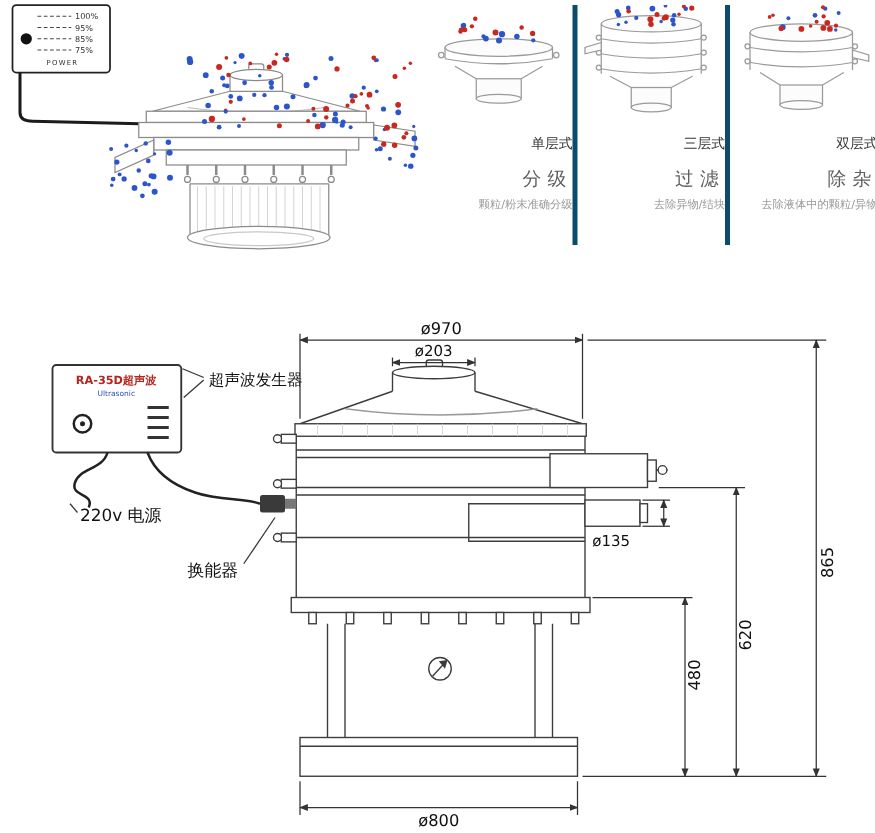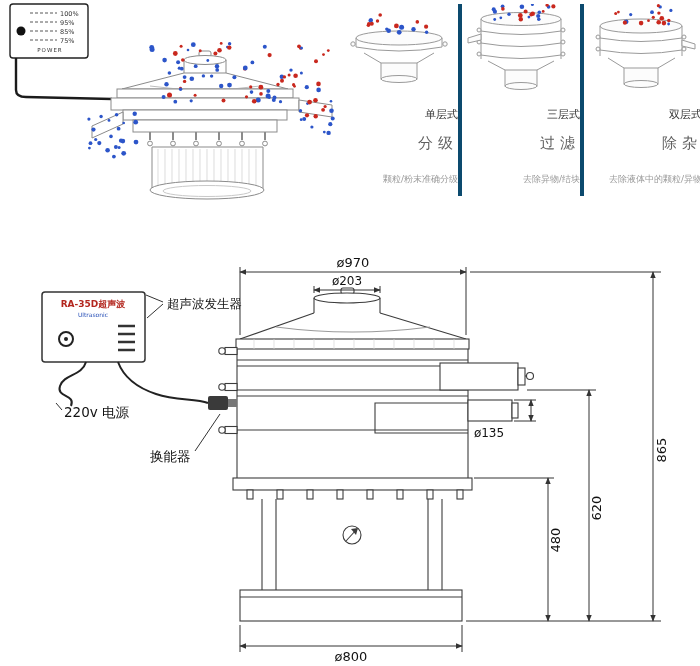--- a/index.html
+++ b/index.html
@@ -5,21 +5,21 @@
   html,body{margin:0;padding:0;}
   body{width:700px;height:666px;position:relative;background:#fff;
        font-family:"DejaVu Sans","Liberation Sans",sans-serif;overflow:hidden;}
   .canvas{position:absolute;inset:0;}
   .tl-svg{position:absolute;left:0;top:0;}
   .features{position:absolute;left:340px;top:4px;width:360px;height:192px;display:flex;}
   .feature-col{flex:1;display:flex;flex-direction:column;align-items:flex-end;}
   .feature-col.bordered{border-left:4px solid #0c4a6e;}
   .ftype{font-size:11px;color:#333;margin-top:3px;}
   .ftitle{font-size:15px;color:#5f5f5f;letter-spacing:5px;padding-left:5px;margin-top:12px;}
-  .fdesc{font-size:9px;color:#9a9a9a;margin-top:20px;white-space:nowrap;}
+  .fdesc{font-size:9px;color:#9a9a9a;margin-top:4px;white-space:nowrap;}
   .bottom-svg{position:absolute;left:0;top:240px;}
   svg text{font-family:"DejaVu Sans","Liberation Sans",sans-serif;}
 </style>
 </head>
 <body>
 
 <div class="canvas">
 
   <svg class="tl-svg" width="340" height="238" viewBox="0 0 340 238">
 

